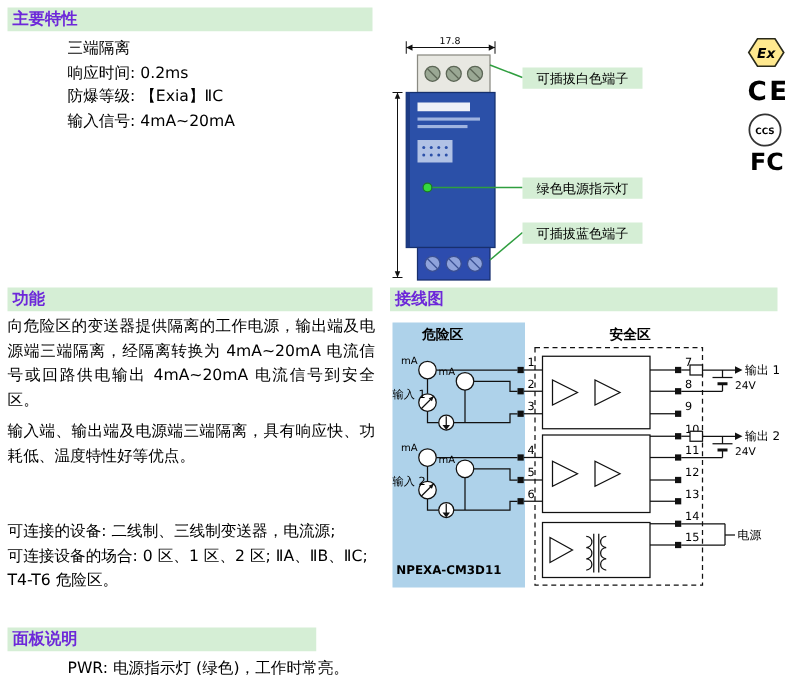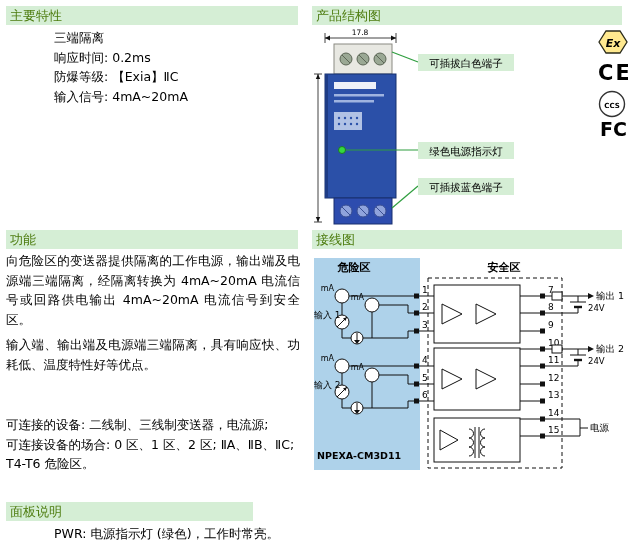--- a/index.html
+++ b/index.html
@@ -1,19 +1,19 @@
 <!DOCTYPE html>
 <html><head>
 <meta charset="utf-8">
 <style>
   html,body{margin:0;padding:0;background:#fff;}
   .page{position:relative;width:628px;height:551px;background:#ffffff;overflow:hidden;
         font-family:"DejaVu Sans",sans-serif;color:#000;}
-  .sec-header{position:absolute;height:19px;line-height:19px;background:#d5eed5;color:#4d7c0f;
-        font-weight:normal;font-size:13px;padding-left:4px;box-sizing:border-box;}
+  .sec-header{position:absolute;height:19px;line-height:19px;background:#d5eed5;color:#6d28d9;
+        font-weight:bold;font-size:13px;padding-left:4px;box-sizing:border-box;}
   .tb{position:absolute;font-size:12.5px;line-height:19.5px;}
   .tb p{margin:0 0 6px 0;text-align:justify;}
   .lbl{font-weight:normal;padding-left:48px;}
   .fig{position:absolute;}
   svg text{font-family:"DejaVu Sans",sans-serif;fill:#000;}
   .zone{font-size:11px;font-weight:bold;}
   .term-num{font-size:9px;}
   .small-label{font-size:9.5px;}
   .tiny-label{font-size:9px;}
   .ma{font-size:8px;}
@@ -48,21 +48,20 @@
     <div>可连接的设备: 二线制、三线制变送器，电流源;</div>
     <div>可连接设备的场合: 0 区、1 区、2 区; ⅡA、ⅡB、ⅡC; T4-T6 危险区。</div>
   </div>
 
   <div class="sec-header" style="top:502px;left:6px;width:247px">面板说明</div>
 
   <div class="tb" style="top:524px;left:6px;width:294px">
     <span class="lbl">PWR: </span><span>电源指示灯 (绿色)，工作时常亮。</span>
   </div>
 
-  <div class="sec-header" style="top:6px;left:312px;width:310px">产品结构图</div>
 
   <svg class="fig" style="top:28px;left:312px" width="316" height="200" viewBox="0 0 316 200">
 
     <g stroke="#111" stroke-width="0.8">
       <line x1="13" y1="10" x2="84" y2="10"></line>
       <line x1="13" y1="5" x2="13" y2="15"></line>
       <line x1="84" y1="5" x2="84" y2="15"></line>
     </g>
     <polygon points="13,10 18,7.5 18,12.5" fill="#111"></polygon>
     <polygon points="84,10 79,7.5 79,12.5" fill="#111"></polygon>

